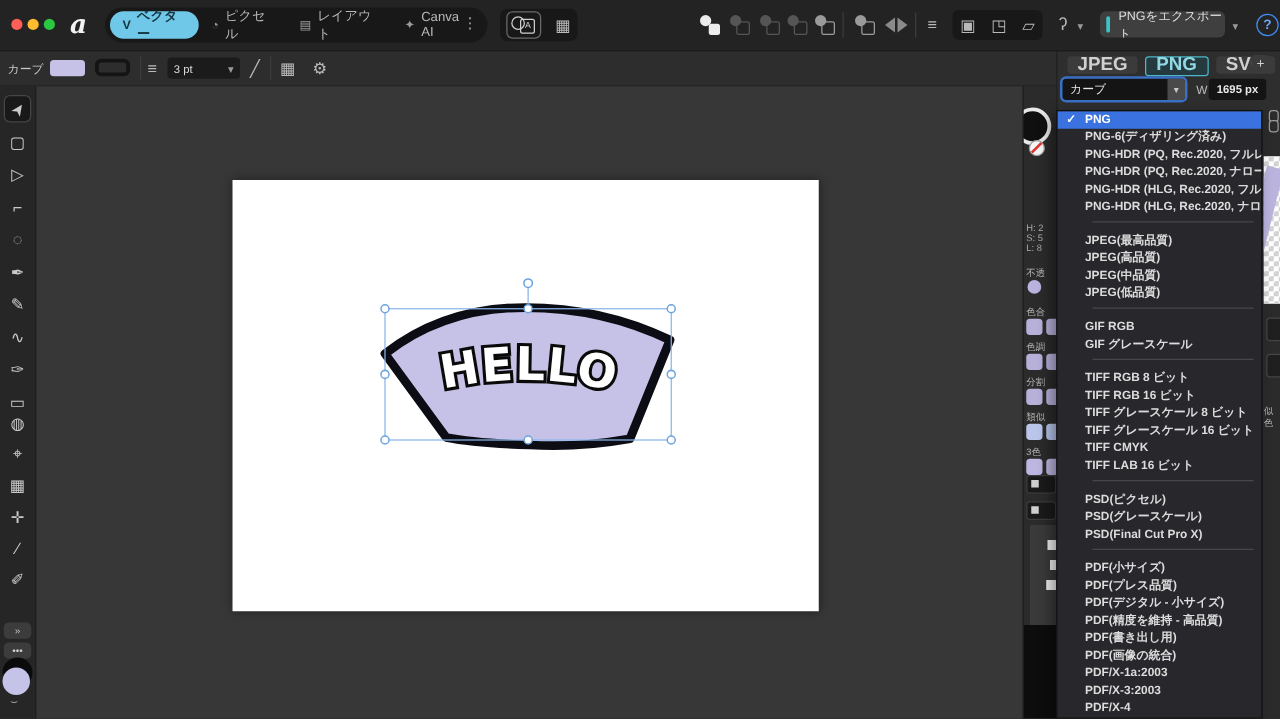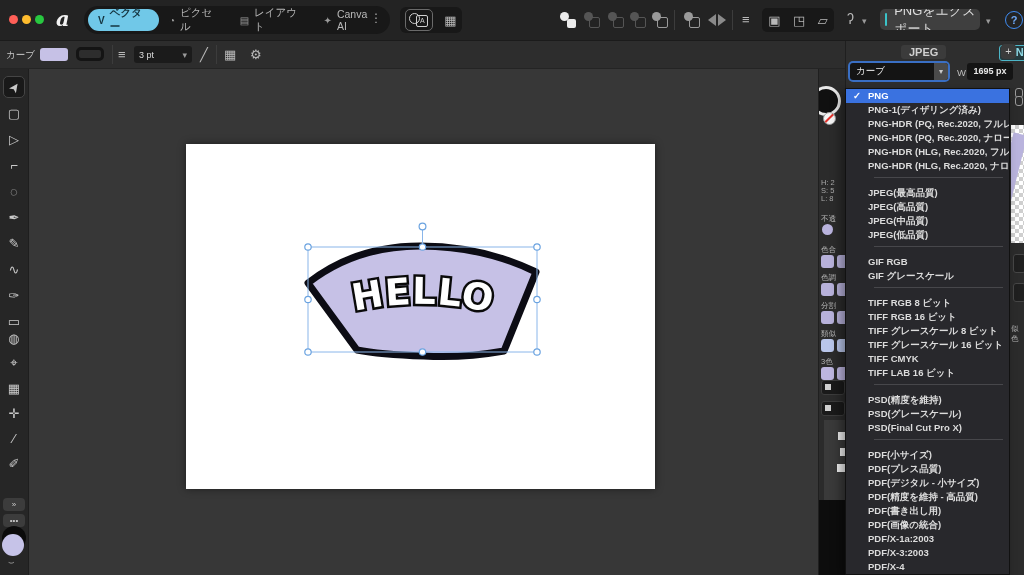--- a/index.html
+++ b/index.html
@@ -38,21 +38,21 @@
   .bool.semi .c{background:#9a9a9a;} .bool.semi .s{border:1.5px solid #9a9a9a;}
   .flip{position:absolute;top:14px;width:18px;height:12px;}
   .flip i{position:absolute;top:0;width:0;height:0;border-style:solid;}
   .flip .l{left:0;border-width:6px 8px 6px 0;border-color:transparent #8a8a8a transparent transparent;}
   .flip .r{right:0;border-width:6px 0 6px 8px;border-color:transparent transparent transparent #8a8a8a;}
   .tbl-group{position:absolute;left:762px;top:8px;width:72px;height:24px;background:#181818;
              border-radius:5px;display:flex;align-items:center;justify-content:space-around;}
   .export-btn{position:absolute;left:880px;top:9px;width:100px;height:21px;background:#3f3f3f;
               border-radius:5px;display:flex;align-items:center;overflow:hidden;}
   .export-accent{width:3px;height:13px;background:#3bc3c9;border-radius:2px;margin:0 7px 0 5px;}
-  .export-label{color:#dedede;font-size:13px;}
+  .export-label{color:#dedede;font-size:10px;}
   .chev{color:#9a9a9a;font-size:9px;}
   .help-circ{position:absolute;left:1005px;top:11px;width:16px;height:16px;border:1.5px solid #3f8cf3;
              border-radius:50%;color:#6ea8f5;font-size:11px;font-weight:bold;text-align:center;line-height:16px;}
   
   .context-bar{position:absolute;left:0;top:41px;width:845px;height:27px;background:#2d2d2d;
                border-bottom:1px solid #242424;z-index:20;}
   .ctx-label{position:absolute;left:6px;top:8px;color:#c7c7c7;font-size:9.5px;}
   .fill-swatch{position:absolute;left:40px;top:7px;width:28px;height:13px;border-radius:3px;background:#c6c1e6;}
   .stroke-swatch{position:absolute;left:76px;top:6px;width:28px;height:14px;border-radius:5px;
                  border:3.5px solid #141414;box-sizing:border-box;}
@@ -108,22 +108,22 @@
                      linear-gradient(45deg,#cfcfcf 25%,transparent 25%,transparent 75%,#cfcfcf 75%);
     background-size:8px 8px;background-position:0 0,4px 4px;overflow:hidden;}
   .wedge{position:absolute;left:-6px;top:8px;width:14px;height:70px;background:#b9b3dd;transform:rotate(14deg);}
   .sliver-btn{position:absolute;left:194px;width:11px;height:17px;background:#1f1f1f;border:1px solid #464646;
               border-radius:3px;}
   .sliver-label{position:absolute;left:192px;top:256px;color:#b5b5b5;}
   
   .export-header{position:absolute;left:845px;top:40px;width:179px;height:48px;background:#2e2e2e;
                  border-left:1px solid #1f1f1f;z-index:30;}
   .fmt-tabs{position:absolute;left:8px;top:5px;display:flex;gap:6px;}
-  .fmt-tab{height:14px;padding:0 8px;background:#3b3b3b;border-radius:3px;color:#d0d0d0;font-size:11px;
-           font-weight:bold;line-height:14px;margin-left:47px;}
+  .fmt-tab{height:14px;padding:0 8px;background:#3b3b3b;border-radius:3px;color:#d0d0d0;font-size:15px;
+           font-weight:bold;line-height:14px;}
   .fmt-tab.active{background:#243a3e;border:1px solid #4db6c8;color:#8fd8e4;line-height:12px;}
   .plus-btn{position:absolute;left:155px;top:4px;width:15px;height:15px;background:#3b3b3b;border-radius:4px;
             color:#cfcfcf;font-size:11px;text-align:center;line-height:14px;}
   .preset-box{position:absolute;left:4px;top:23px;width:98px;height:17px;background:#141414;border-radius:3px;
               box-shadow:0 0 0 2px #3a6fc4;display:flex;align-items:center;justify-content:space-between;
               color:#e8e8e8;font-size:9.5px;padding-left:6px;box-sizing:border-box;}
   .preset-chev{width:14px;height:17px;background:#4a4a4a;border-radius:0 3px 3px 0;color:#c9c9c9;
                font-size:8px;text-align:center;line-height:17px;}
   .w-label{position:absolute;left:111px;top:27px;color:#bdbdbd;font-size:9.5px;}
   .w-box{position:absolute;left:121px;top:23px;width:46px;height:17px;background:#141414;border-radius:3px;
@@ -265,21 +265,21 @@
 
   <div class="dropdown">
 
       <div class="dd-item selected">
         <span class="check">✓</span>
         <span class="dd-label">PNG</span>
       </div>
 
       <div class="dd-item">
         <span class="check"></span>
-        <span class="dd-label">PNG-1(ディザリング済み)</span>
+        <span class="dd-label">PNG-6(ディザリング済み)</span>
       </div>
 
       <div class="dd-item">
         <span class="check"></span>
         <span class="dd-label">PNG-HDR (PQ, Rec.2020, フルレンジ)</span>
       </div>
 
       <div class="dd-item">
         <span class="check"></span>
         <span class="dd-label">PNG-HDR (PQ, Rec.2020, ナローレンジ)</span>
@@ -370,21 +370,21 @@
         <span class="dd-label">TIFF LAB 16 ビット</span>
       </div>
 
       <div class="dd-item divider">
         
         
       </div>
 
       <div class="dd-item">
         <span class="check"></span>
-        <span class="dd-label">PSD(精度を維持)</span>
+        <span class="dd-label">PSD(ピクセル)</span>
       </div>
 
       <div class="dd-item">
         <span class="check"></span>
         <span class="dd-label">PSD(グレースケール)</span>
       </div>
 
       <div class="dd-item">
         <span class="check"></span>
         <span class="dd-label">PSD(Final Cut Pro X)</span>

